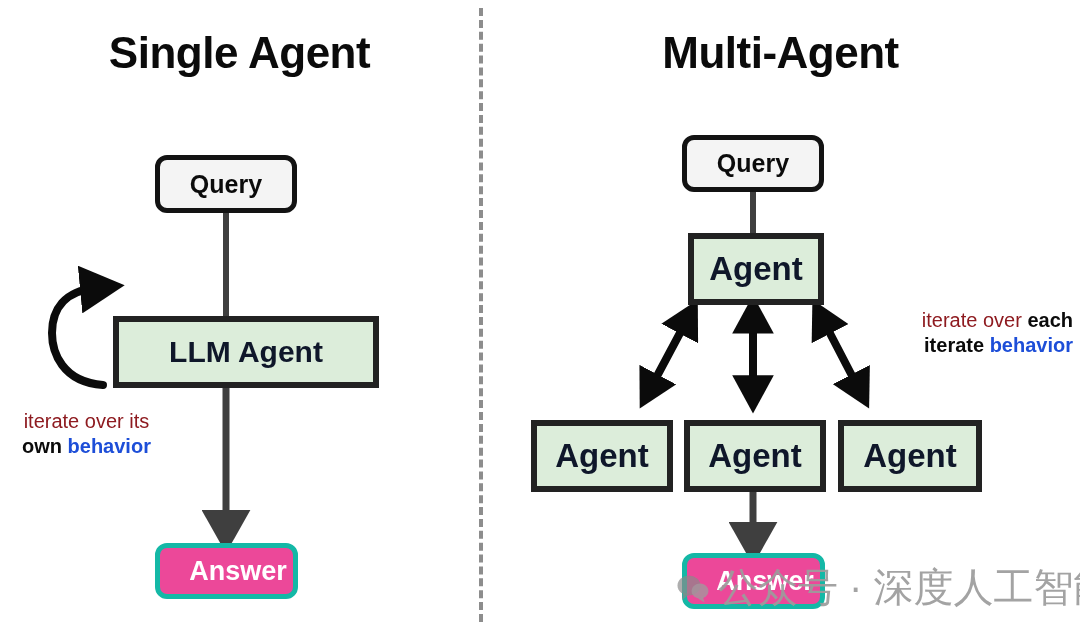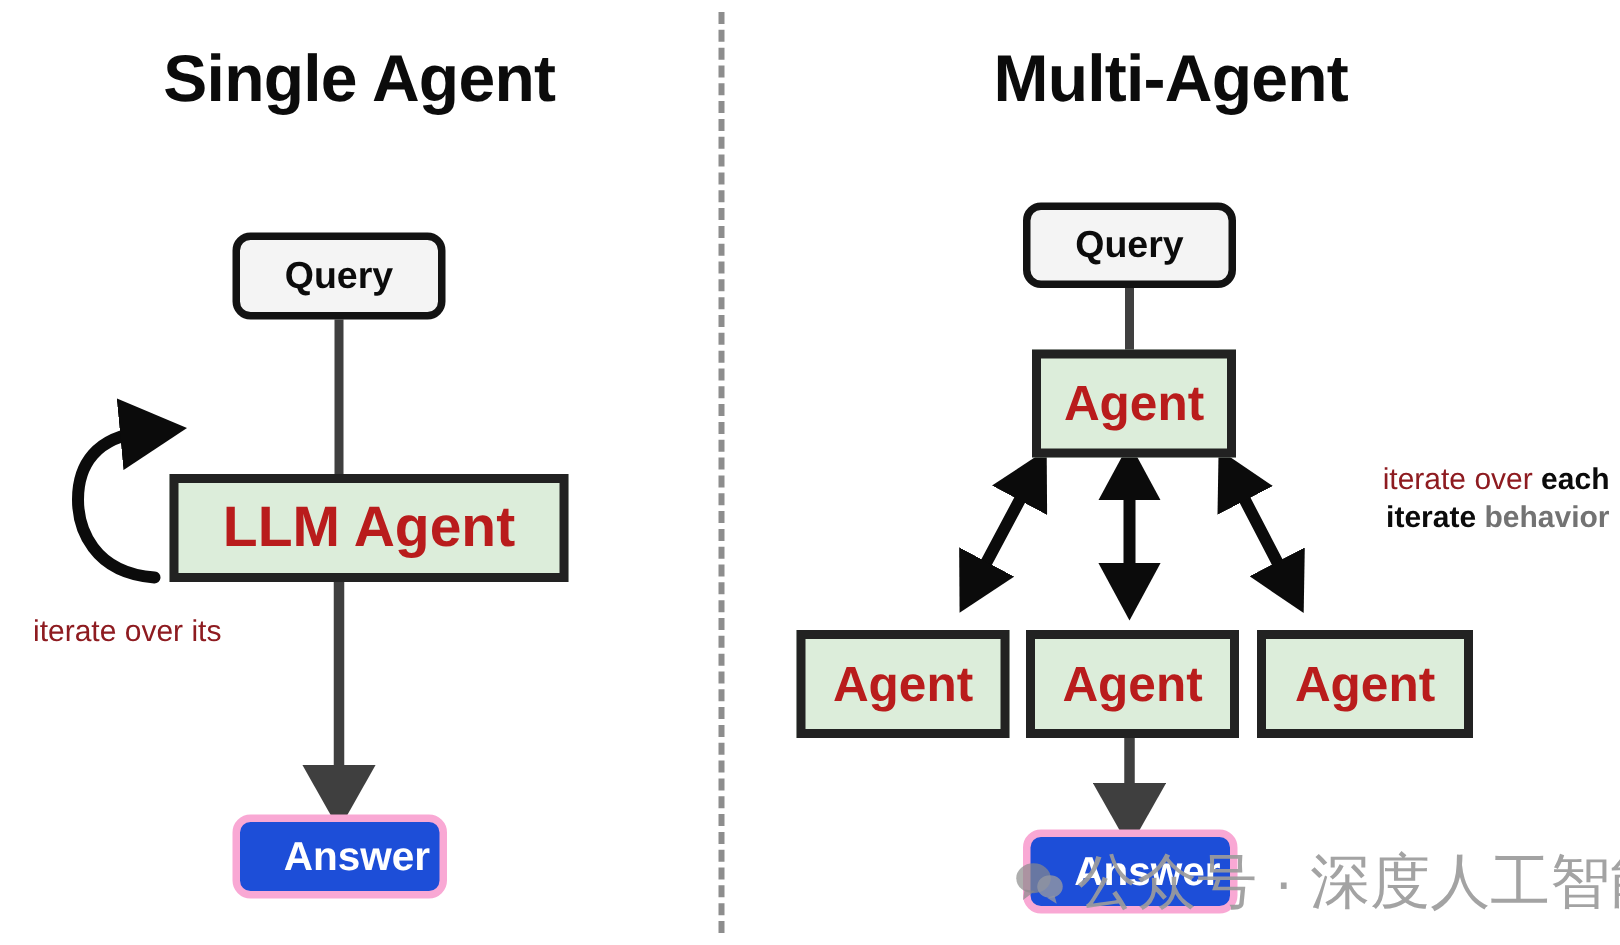--- a/index.html
+++ b/index.html
@@ -55,35 +55,35 @@
     background: #f4f4f4;
     border: 5px solid #131313;
     border-radius: 12px;
     color: #0b0b0b;
     font-weight: bold;
   }
   .node-agent {
     background: #dcedda;
     border: 6px solid #222222;
     border-radius: 0;
-    color: #b91c1c;
+    color: #0f172a;
     font-weight: bold;
   }
   .node-answer {
-    background: #1d4ed8;
-    border: 5px solid #f9a8d4;
+    background: #ec4899;
+    border: 5px solid #14b8a6;
     border-radius: 12px;
     color: #ffffff;
     font-weight: bold;
     padding-left: 23px;
   }
 
   
   #q-left   { left: 155px; top: 155px; width: 142px; height: 58px; font-size: 25px; }
-  #llm-left { left: 113px; top: 316px; width: 266px; height: 72px; font-size: 38px; }
+  #llm-left { left: 113px; top: 316px; width: 266px; height: 72px; font-size: 30px; }
   #ans-left { left: 155px; top: 543px; width: 143px; height: 56px; font-size: 27px; }
 
   
   #q-right     { left: 682px; top: 135px; width: 142px; height: 57px; font-size: 25px; }
   #agent-top   { left: 688px; top: 233px; width: 136px; height: 72px; font-size: 33px; }
   #agent-b1    { left: 531px; top: 420px; width: 142px; height: 72px; font-size: 33px; }
   #agent-b2    { left: 684px; top: 420px; width: 142px; height: 72px; font-size: 33px; }
   #agent-b3    { left: 838px; top: 420px; width: 144px; height: 72px; font-size: 33px; }
   #ans-right   { left: 682px; top: 553px; width: 143px; height: 56px; font-size: 27px; }
 
@@ -96,21 +96,21 @@
   }
 
   
   .annot {
     position: absolute;
     font-size: 20px;
     line-height: 25px;
     color: #8e1b20;
   }
   .annot .bk { color: #0b0b0b; font-weight: bold; }
-  .annot .rd { color: #737373; font-weight: bold; }
+  .annot .rd { color: #1d4ed8; font-weight: bold; }
   #annot-left  { left: 22px;  top: 409px; text-align: center; }
   #annot-right { left: 873px; top: 308px; text-align: right; width: 200px; }
 
   
   .watermark {
     position: absolute;
     left: 676px;
     top: 560px;
     display: flex;
     align-items: center;
@@ -173,20 +173,24 @@
   </svg>
 
   <div class="node node-query" id="q-left">Query</div>
 
   <div class="node node-agent" id="llm-left">LLM Agent</div>
 
   <div class="node node-answer" id="ans-left">Answer</div>
 
   <div class="annot" id="annot-left">
     <div>iterate over its</div>
+    <div>
+      <span class="bk">own</span>
+      <span class="rd">behavior</span>
+    </div>
   </div>
 
   <div class="node node-query" id="q-right">Query</div>
 
   <div class="node node-agent" id="agent-top">Agent</div>
 
   <div class="node node-agent" id="agent-b1">Agent</div>
 
   <div class="node node-agent" id="agent-b2">Agent</div>
 

